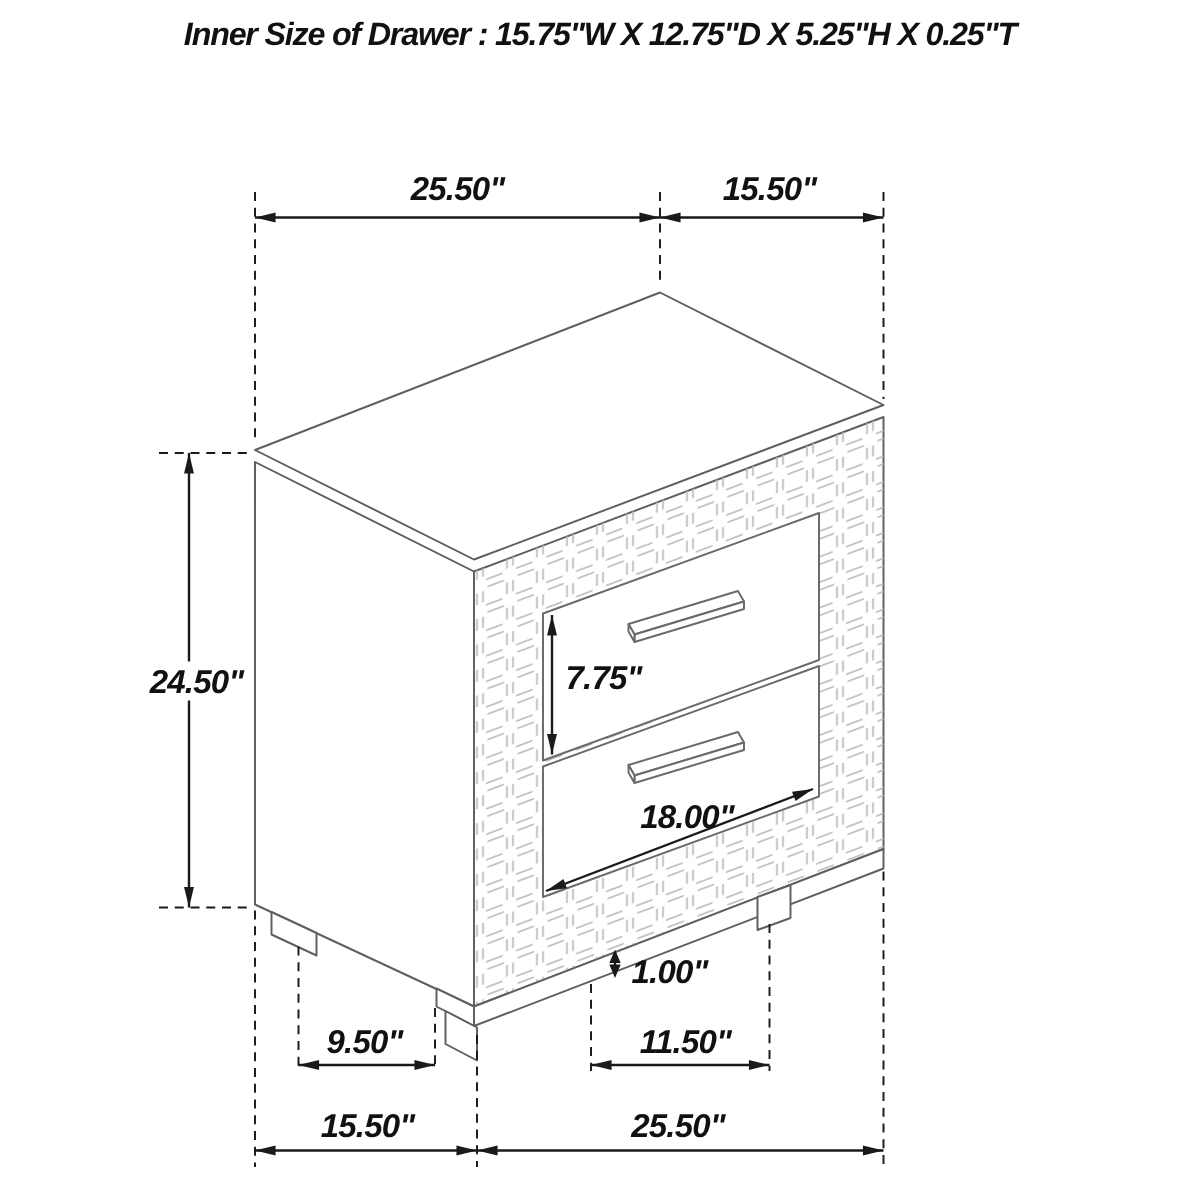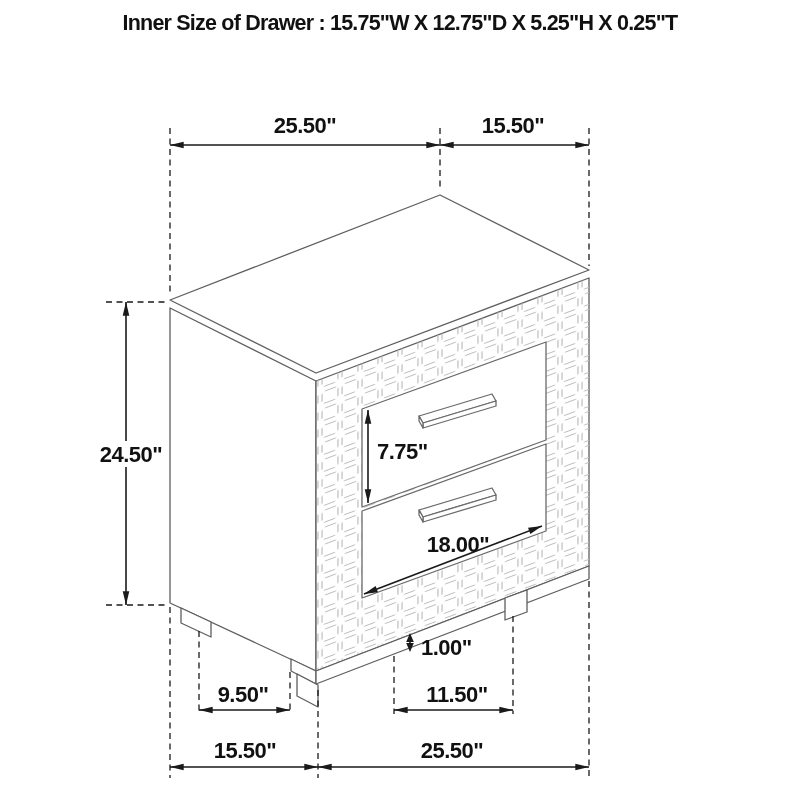--- a/index.html
+++ b/index.html
@@ -1,17 +1,17 @@
 <!DOCTYPE html>
 <html><head>
 <meta charset="utf-8">
 <style>
   html,body{margin:0;padding:0;background:#ffffff;}
   .stage{position:relative;width:800px;height:800px;background:#fff;overflow:hidden;
-         font-family:"Liberation Sans", sans-serif;}
+         font-family:"Liberation Sans", sans-serif;font-style:italic;}
   svg text{font-family:"Liberation Sans", sans-serif;font-weight:bold;fill:#111;}
   .title-text{font-size:21.5px;letter-spacing:-0.8px;}
   .dim-text{font-size:22px;letter-spacing:-0.5px;}
 </style>
 </head>
 <body>
 
 <div class="stage">
 <svg width="800" height="800" viewBox="0 0 800 800">
   <defs>

